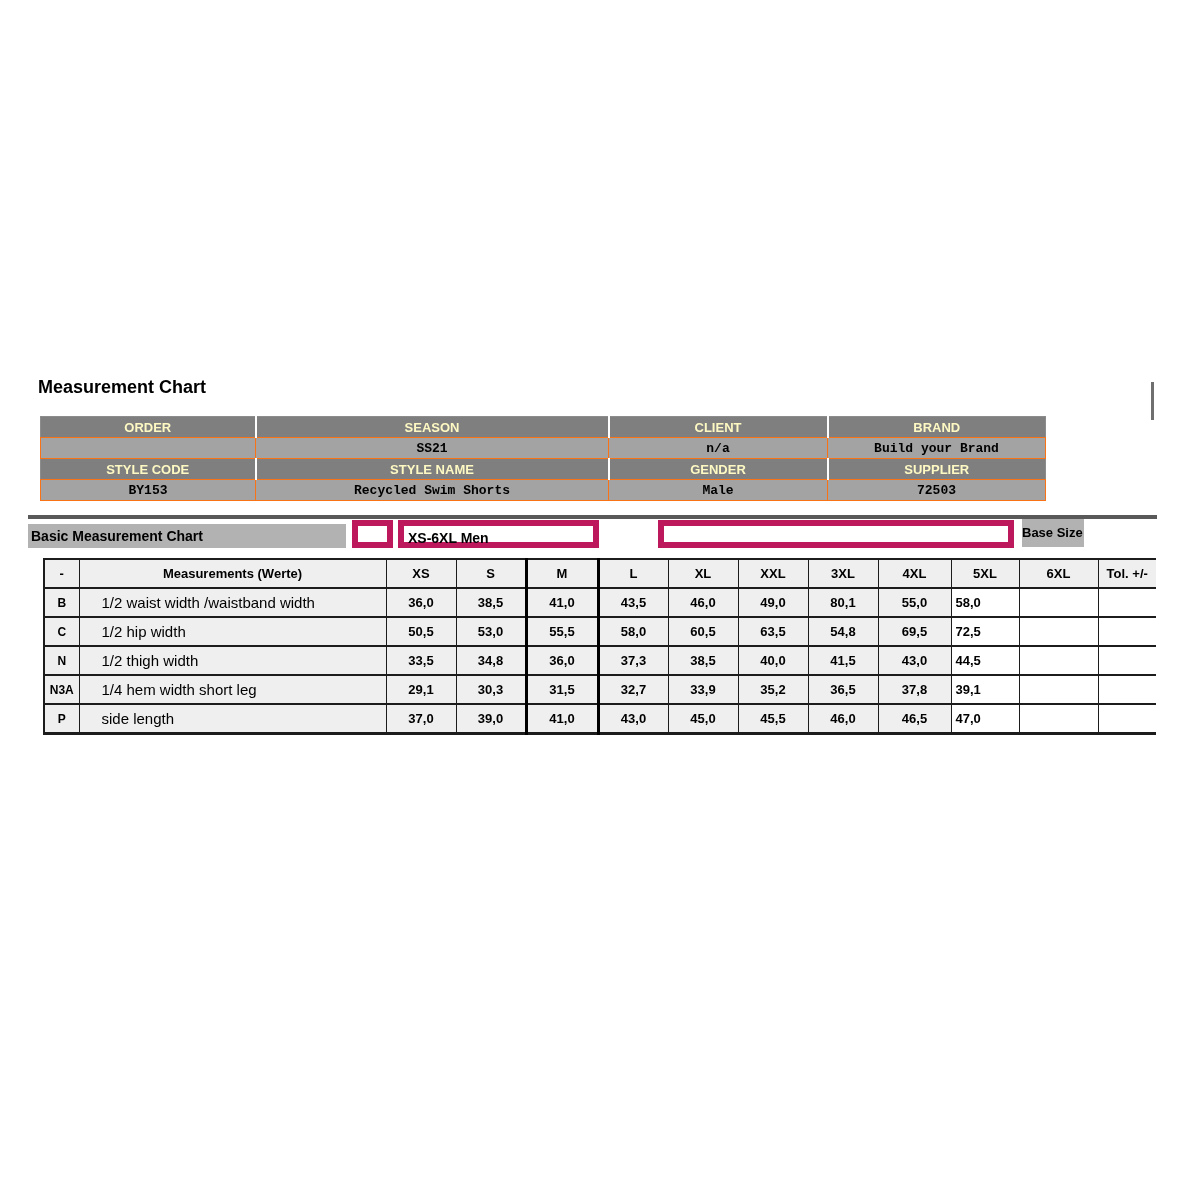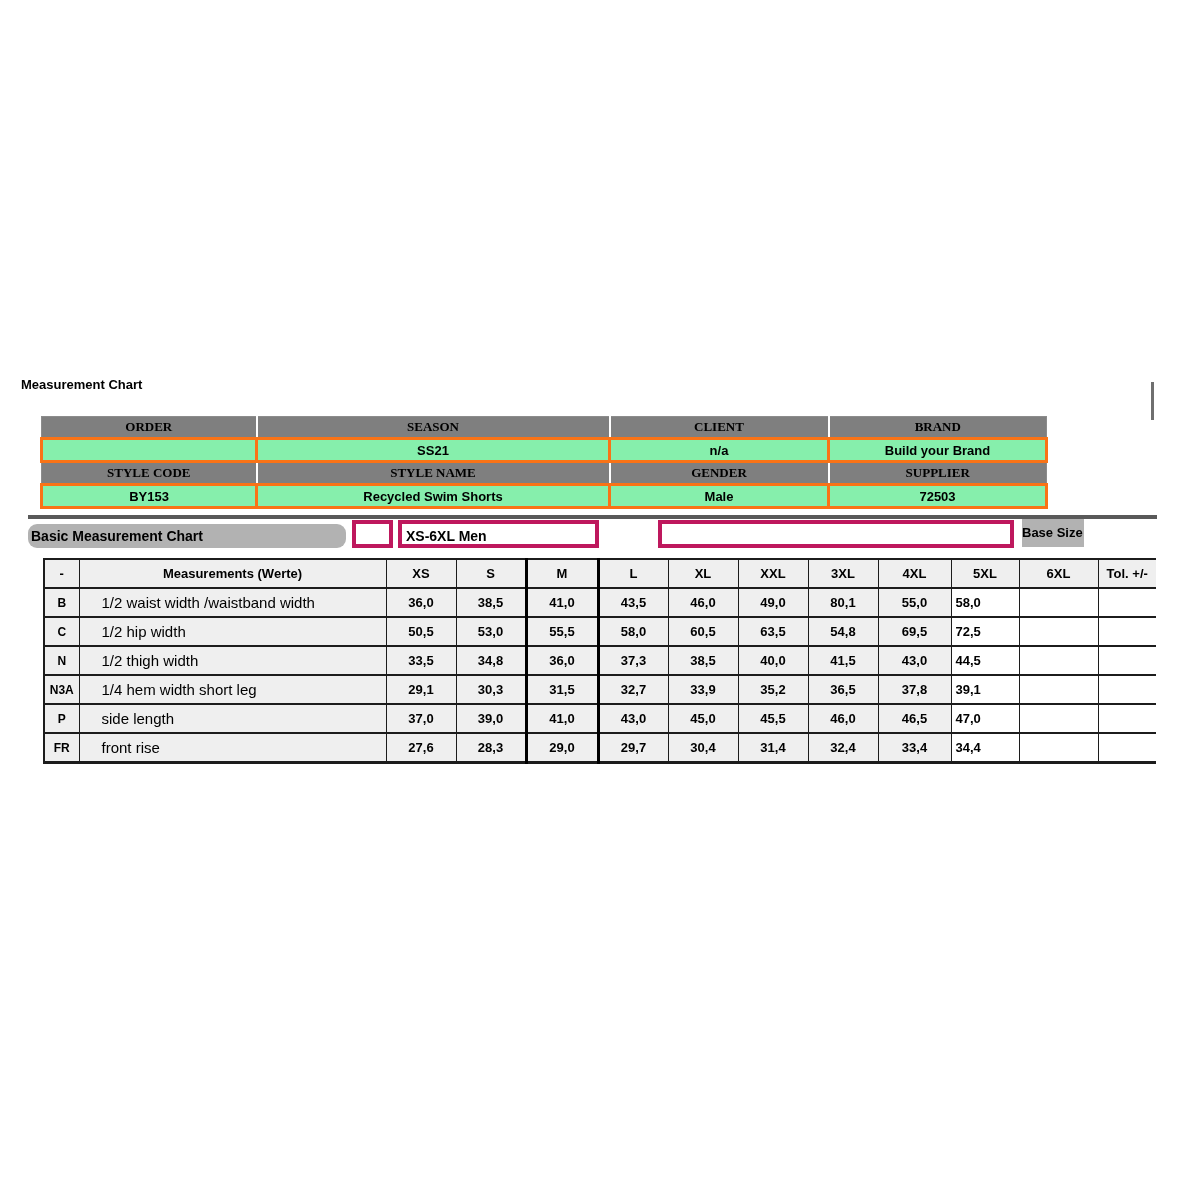--- a/index.html
+++ b/index.html
@@ -7,43 +7,42 @@
     --mid-gray:#b2b2b2;
     --cell-gray:#efefef;
     --line:#1c1c1c;
   }
   html,body{margin:0;padding:0;}
   body{
     width:1200px;height:1200px;position:relative;background:#ffffff;
     font-family:"Liberation Sans", sans-serif;color:#000;
   }
   .title{
-    position:absolute;left:21px;top:377px;
-    font-size:13px;font-weight:700;
+    position:absolute;left:38px;top:377px;
+    font-size:18px;font-weight:700;
   }
   
   .info-table{
     position:absolute;left:40px;top:416px;width:1005px;
     border-collapse:collapse;table-layout:fixed;
     border:1px solid #8c8c8c;
   }
   .info-table td{height:20px;text-align:center;font-size:13px;font-weight:700;padding:0;overflow:hidden;white-space:nowrap;}
-  .info-table td.ih{background:var(--dark-gray);color:#000000;border-left:2px solid #fff;border-right:2px solid #fff;font-family:Liberation Serif, serif;}
+  .info-table td.ih{background:var(--dark-gray);color:#fef9c3;border-left:2px solid #fff;border-right:2px solid #fff;}
   .info-table tr td.ih:first-child{border-left:none;}
   .info-table tr td.ih:last-child{border-right:none;}
-  .info-table td.iv{background:#86efac;color:#000;border:3px solid #f97316;}
+  .info-table td.iv{background:#a3a3a3;color:#000;border:1px solid #f97316;font-family:Liberation Mono, monospace;}
   
   .divider{position:absolute;left:28px;top:515px;width:1129px;height:4px;background:#595959;}
   .section-label{
     position:absolute;left:28px;top:524px;width:318px;height:24px;
     background:var(--mid-gray);font-size:14px;font-weight:700;line-height:24px;padding-left:3px;
     box-sizing:border-box;
-    border-radius:9px;
-  }
-  .box{position:absolute;background:#fff;border:4px solid #be185d;box-sizing:border-box;}
+  }
+  .box{position:absolute;background:#fff;border:6px solid #be185d;box-sizing:border-box;}
   .small-box{left:352px;top:520px;width:41px;height:28px;}
   .range-box{left:398px;top:520px;width:201px;height:28px;font-size:14px;font-weight:700;line-height:24px;padding-left:4px;}
   .wide-box{left:658px;top:520px;width:356px;height:28px;}
   .base-size{
     position:absolute;left:1022px;top:519px;width:62px;height:28px;
     background:var(--mid-gray);font-size:13px;font-weight:700;text-align:left;line-height:28px;
   }
   .page-tick{position:absolute;left:1151px;top:382px;width:3px;height:38px;background:#6f6f6f;}
   
   .chart{
@@ -220,29 +219,14 @@
         <td class="num basecol">41,0</td>
         <td class="num">43,0</td>
         <td class="num">45,0</td>
         <td class="num">45,5</td>
         <td class="num">46,0</td>
         <td class="num">46,5</td>
         <td class="numleft">47,0</td>
         <td class="wcell"></td>
         <td class="wcell"></td>
       </tr>
-      <tr>
-        <td class="code">FR</td>
-        <td class="name">front rise</td>
-        <td class="num">27,6</td>
-        <td class="num">28,3</td>
-        <td class="num basecol">29,0</td>
-        <td class="num">29,7</td>
-        <td class="num">30,4</td>
-        <td class="num">31,4</td>
-        <td class="num">32,4</td>
-        <td class="num">33,4</td>
-        <td class="numleft">34,4</td>
-        <td class="wcell"></td>
-        <td class="wcell"></td>
-      </tr>
     </tbody>
 </table>
 
 </body></html>

